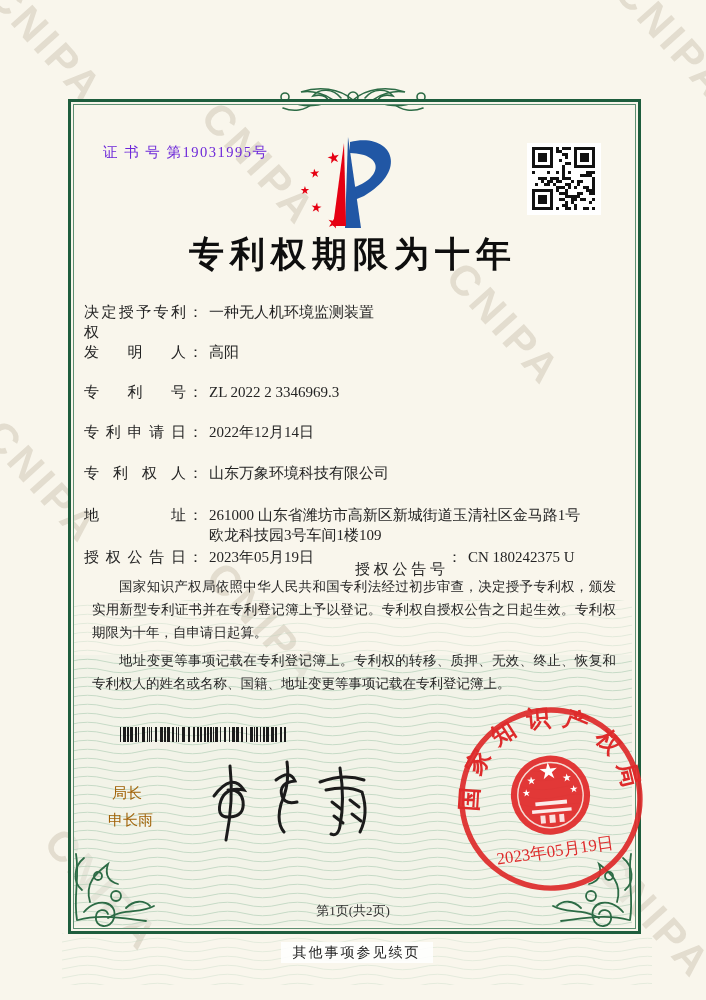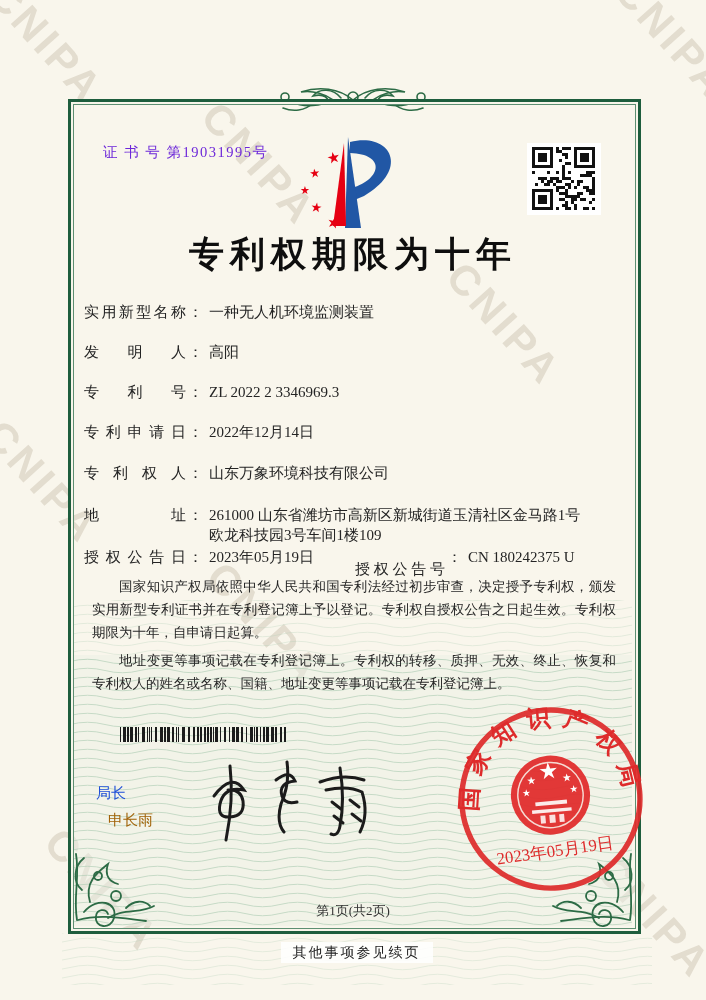--- a/index.html
+++ b/index.html
@@ -33,21 +33,21 @@
   .grant2{position:absolute;left:271px;top:0;display:flex;}
   .grant2 .flabel{width:90px;margin-top:12px;}
 
   .paras{position:absolute;left:92px;top:575px;width:524px;font-size:13.5px;line-height:23px;
          color:#262626;text-align:justify;}
   .paras p{margin:0 0 5px 0;text-indent:2em;}
 
   .barcode{position:absolute;left:120px;top:727px;width:166px;height:15px;display:flex;overflow:hidden;}
   .barcode div{background:#1c1c1c;height:100%;flex:none;}
 
-  .signer-title{left:96px;top:784px;font-size:15px;font-family:"Liberation Sans","DejaVu Sans",sans-serif;color:#1d4ed8;}
+  .signer-title{left:112px;top:784px;font-size:15px;font-family:"Liberation Sans","DejaVu Sans",sans-serif;color:#a16207;}
   .signer-name{left:108px;top:811px;font-size:15px;font-family:"Liberation Sans","DejaVu Sans",sans-serif;color:#a16207;}
 
   .seal{position:absolute;left:452px;top:702px;z-index:6;transform:rotate(-5deg);}
 
   .page-label{left:0;top:902px;width:706px;text-align:center;font-size:13px;color:#333;z-index:4;}
   .note{left:0;top:944px;width:706px;text-align:center;font-size:14px;color:#222;}
   .note span{background:rgba(255,255,255,.85);padding:3px 12px;letter-spacing:2px;margin-left:7px;}
 </style>
 </head>
 <body>
@@ -226,21 +226,21 @@
           <rect x="48" y="6" width="9" height="9" fill="#111"></rect>
           <rect x="0" y="42" width="21" height="21" fill="#111"></rect>
           <rect x="3" y="45" width="15" height="15" fill="#fff"></rect>
           <rect x="6" y="48" width="9" height="9" fill="#111"></rect>
         </g>
     </svg>
 
     <div class="abs title">专利权期限为十年</div>
 
     <div class="frow" style="top:302px">
-      <span class="flabel">实用新型名称</span>
+      <span class="flabel">决定授予专利权</span>
       <span class="fcolon">：</span>
       <span class="fvalue">一种无人机环境监测装置</span>
     </div>
     <div class="frow" style="top:342px">
       <span class="flabel">发明人</span>
       <span class="fcolon">：</span>
       <span class="fvalue">高阳</span>
     </div>
     <div class="frow" style="top:382px">
       <span class="flabel">专利号</span>

